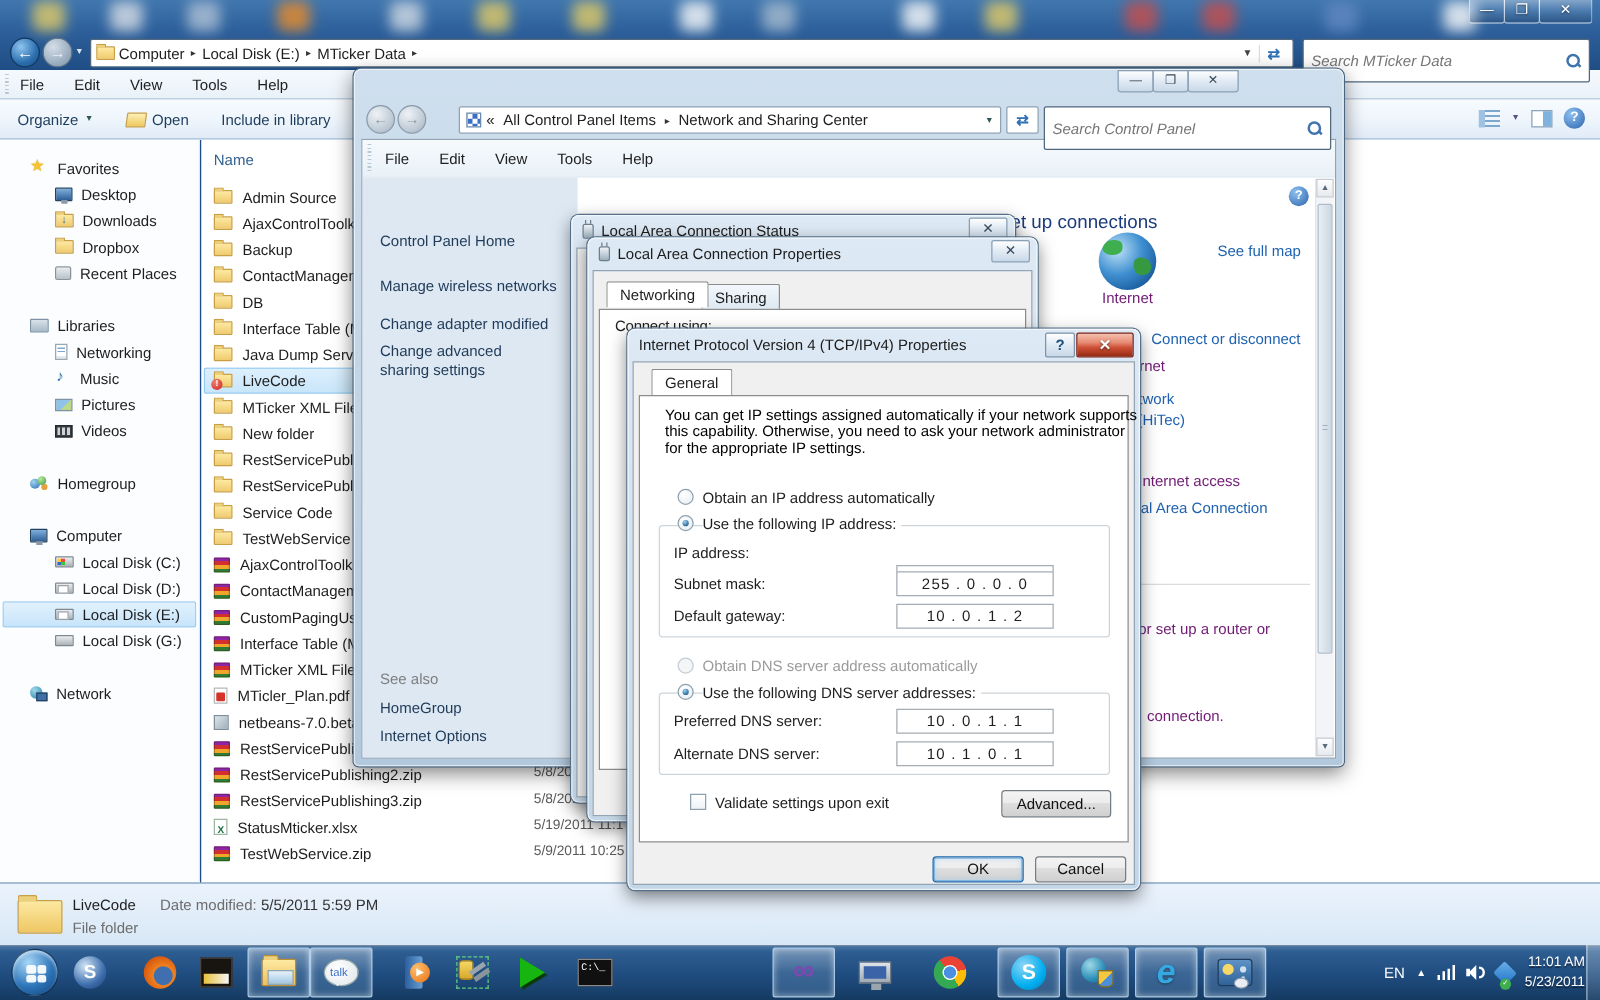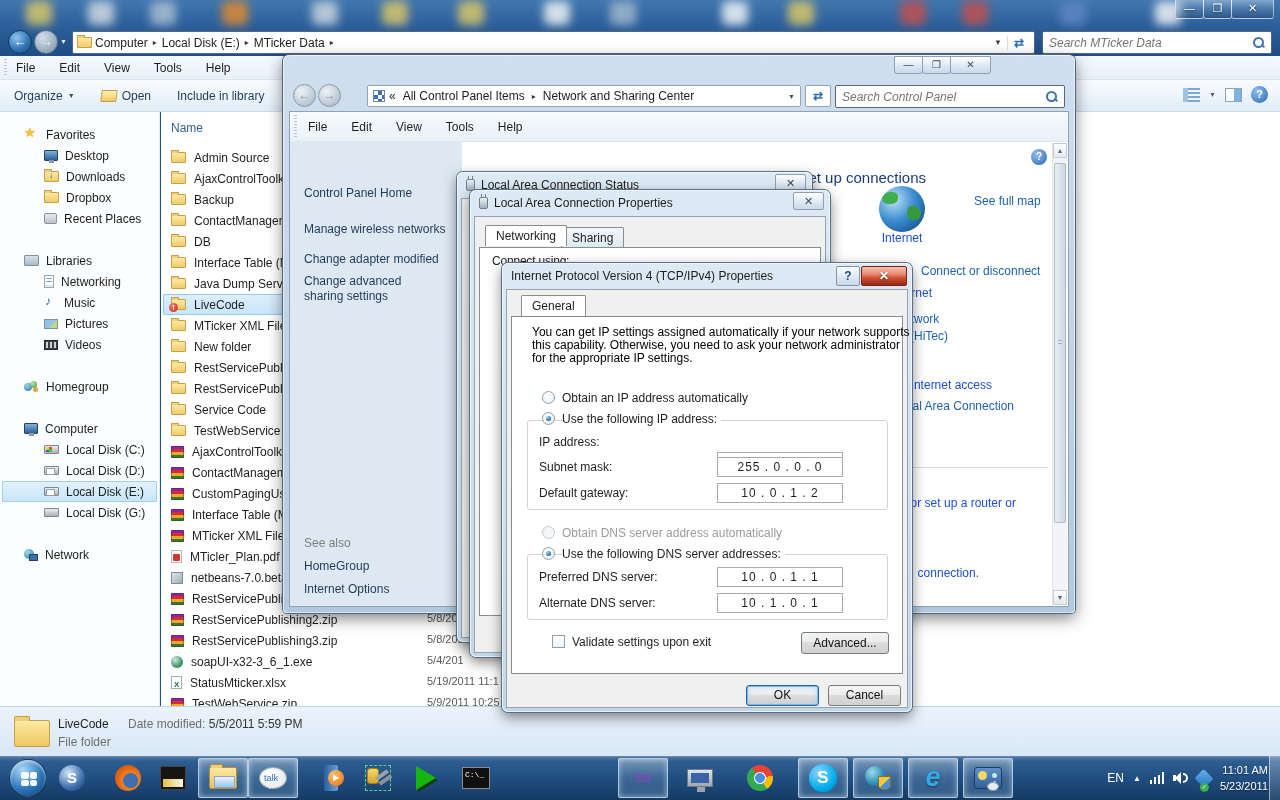--- a/index.html
+++ b/index.html
@@ -14,21 +14,21 @@
 .navcirc{position:absolute;top:30px;width:24px;height:24px;border-radius:50%;text-align:center;line-height:22px;font-size:13px;color:#fff;z-index:11}
 .nav-back{left:8px;background:radial-gradient(circle at 35% 30%,#8ec4f0,#2c6fae 60%,#174e82);border:1px solid #0f3a63}
 .nav-fwd{left:34px;background:radial-gradient(circle at 35% 30%,#d5dee8,#9db0c2 60%,#7e93a8);border:1px solid #5f7488;color:#e8eef5}
 .nav-dd{position:absolute;left:60px;top:38px;font-size:7px;color:#dce8f4;z-index:11}
 .addrbar{position:absolute;left:72px;top:31px;width:963px;height:23px;background:#fff;border:1px solid #51687e;border-radius:2px;display:flex;align-items:center;padding:0 4px;z-index:11;color:#1e1e1e}
 .crumb{padding:0 3px;white-space:nowrap}
 .csep{font-size:8px;color:#333;padding:0 2px}
 .addr-sp{flex:1}
 .addr-dd{font-size:8px;color:#444;padding:0 5px}
 .addr-refresh{font-size:12px;color:#2f6fb4;border-left:1px solid #d8dee5;padding:0 6px;font-weight:bold}
-.searchbox{position:absolute;top:31px;height:23px;background:#fff;border:1px solid #51687e;border-radius:2px;display:flex;align-items:center;padding:0 6px;z-index:11}
+.searchbox{position:absolute;top:31px;height:35px;background:#fff;border:1px solid #51687e;border-radius:2px;display:flex;align-items:center;padding:0 6px;z-index:11}
 .searchbox input{flex:1;border:none;outline:none;font-style:italic;color:#8a8f98;font-size:12px;font-family:"Liberation Sans",sans-serif;background:transparent}
 .exp-search{left:1042px;width:230px}
 .mag{position:relative;width:13px;height:13px;flex:none}
 .mag::before{content:"";position:absolute;left:1px;top:1px;width:7px;height:7px;border:2px solid #3f74ae;border-radius:50%}
 .mag::after{content:"";position:absolute;left:9px;top:9px;width:4px;height:2px;background:#3f74ae;transform:rotate(45deg)}
 
 .menubar{position:absolute;left:0;top:56px;right:0;height:24px;background:linear-gradient(#f5f9fd,#e9f1f9);border-bottom:1px solid #d9e4ef;display:flex;align-items:center;padding-left:16px;color:#1e1e1e;z-index:2}
 .menubar .mitem{margin-right:24px}
 .grip{position:absolute;left:4px;top:3px;bottom:3px;width:3px;background:repeating-linear-gradient(180deg,#b9c6d4 0 1px,transparent 1px 3px)}
 .cmdbar{position:absolute;left:0;top:80px;right:0;height:32px;background:linear-gradient(#f8fbfe,#eef5fc 50%,#e0ebf7);border-bottom:1px solid #ccdcec;display:flex;align-items:center;padding-left:14px;color:#1e3c5c;z-index:2}
@@ -102,21 +102,21 @@
 .nsc-addr{position:absolute;top:26px;left:6px;right:6px;height:30px}
 .ncirc{position:absolute;top:3px;width:23px;height:23px;border-radius:50%;background:radial-gradient(circle at 35% 30%,#eef2f6,#c2cdd8 60%,#a2b2c0);border:1px solid #8a9aa8;color:#8a98a6;font-size:12px;text-align:center;line-height:21px}
 .nsc-bar{position:absolute;left:78px;top:4px;width:434px;height:22px;background:#fff;border:1px solid #8fa3b5;border-radius:2px;display:flex;align-items:center;gap:4px;padding:0 5px;color:#1e1e1e}
 .nsc-refresh{position:absolute;left:516px;top:4px;width:26px;height:22px;background:#fff;border:1px solid #8fa3b5;border-radius:2px;text-align:center;line-height:20px;color:#2f6fb4;font-weight:bold}
 .nsc-search{left:546px;right:4px;top:4px}
 .nsc-client{position:absolute;top:56px;left:6px;right:6px;bottom:6px;background:#fff;border:1px solid #8fa3b5;overflow:hidden}
 .nsc-menu{position:absolute;left:0;top:0;right:0;height:30px;background:linear-gradient(#f6fafd,#e9f1f8);border-bottom:1px solid #dde7f0;display:flex;align-items:center;padding-left:18px;color:#1e1e1e}
 .nsc-menu .mitem{margin-right:24px}
 .nsc-nav{position:absolute;left:0;top:30px;width:172px;bottom:0;background:#dde8f3}
 .navlink{position:absolute;left:14px;color:#1f3a57;width:150px;line-height:15px}
-.frag{position:absolute;white-space:nowrap;color:#1d4ed8}
+.frag{position:absolute;white-space:nowrap;color:#701a75}
 .link{color:#1e62b0}
 .nsc-heading{position:absolute;white-space:nowrap;font-size:15px;color:#1b3c7c}
 .globe{position:absolute;width:46px;height:46px;border-radius:50%;background:radial-gradient(circle at 32% 30%,#bfe3f7,#3f8fd0 45%,#1b5fa0 78%,#123f70);overflow:hidden}
 .globe::before{content:"";position:absolute;left:3px;top:6px;width:16px;height:12px;background:#3fae4e;border-radius:60% 40% 50% 50%}
 .globe::after{content:"";position:absolute;right:4px;top:20px;width:14px;height:14px;background:#37993f;border-radius:40% 60% 50% 50%}
 .nsc-help{position:absolute;width:16px;height:16px;border-radius:50%;background:radial-gradient(circle at 35% 30%,#8fc0ef,#2a64ad);color:#fff;font-weight:bold;font-size:10px;text-align:center;line-height:16px}
 .sb{position:absolute;right:1px;top:31px;bottom:1px;width:15px;background:#f2f4f7;border-left:1px solid #e2e6ea}
 .sb-btn{position:absolute;left:0;right:0;height:15px;background:linear-gradient(#fdfdfd,#e6eaef);border:1px solid #c7ccd2;color:#5a6a7a;font-size:7px;text-align:center;line-height:14px}
 .sb-thumb{position:absolute;left:1px;right:1px;background:linear-gradient(90deg,#e9eef3,#ccd7e2);border:1px solid #aebccb;border-radius:2px}
 .sb-thumb::after{content:"";position:absolute;left:3px;right:3px;top:50%;height:5px;margin-top:-3px;background:repeating-linear-gradient(180deg,#9fb0c0 0 1px,transparent 1px 3px)}
@@ -448,25 +448,20 @@
         <span class="ic ic-rar"></span>
         <span class="fname">RestServicePublishing2.zip</span>
         <span class="fdate">5/8/201</span>
       </div>
       <div class="frow">
         <span class="ic ic-rar"></span>
         <span class="fname">RestServicePublishing3.zip</span>
         <span class="fdate">5/8/201</span>
       </div>
       <div class="frow">
-        <span class="ic ic-soap"></span>
-        <span class="fname">soapUI-x32-3_6_1.exe</span>
-        <span class="fdate">5/4/201</span>
-      </div>
-      <div class="frow">
         <span class="ic ic-xlsx"></span>
         <span class="fname">StatusMticker.xlsx</span>
         <span class="fdate">5/19/2011 11:1</span>
       </div>
       <div class="frow">
         <span class="ic ic-rar"></span>
         <span class="fname">TestWebService.zip</span>
         <span class="fdate">5/9/2011 10:25</span>
       </div>
     </div>

